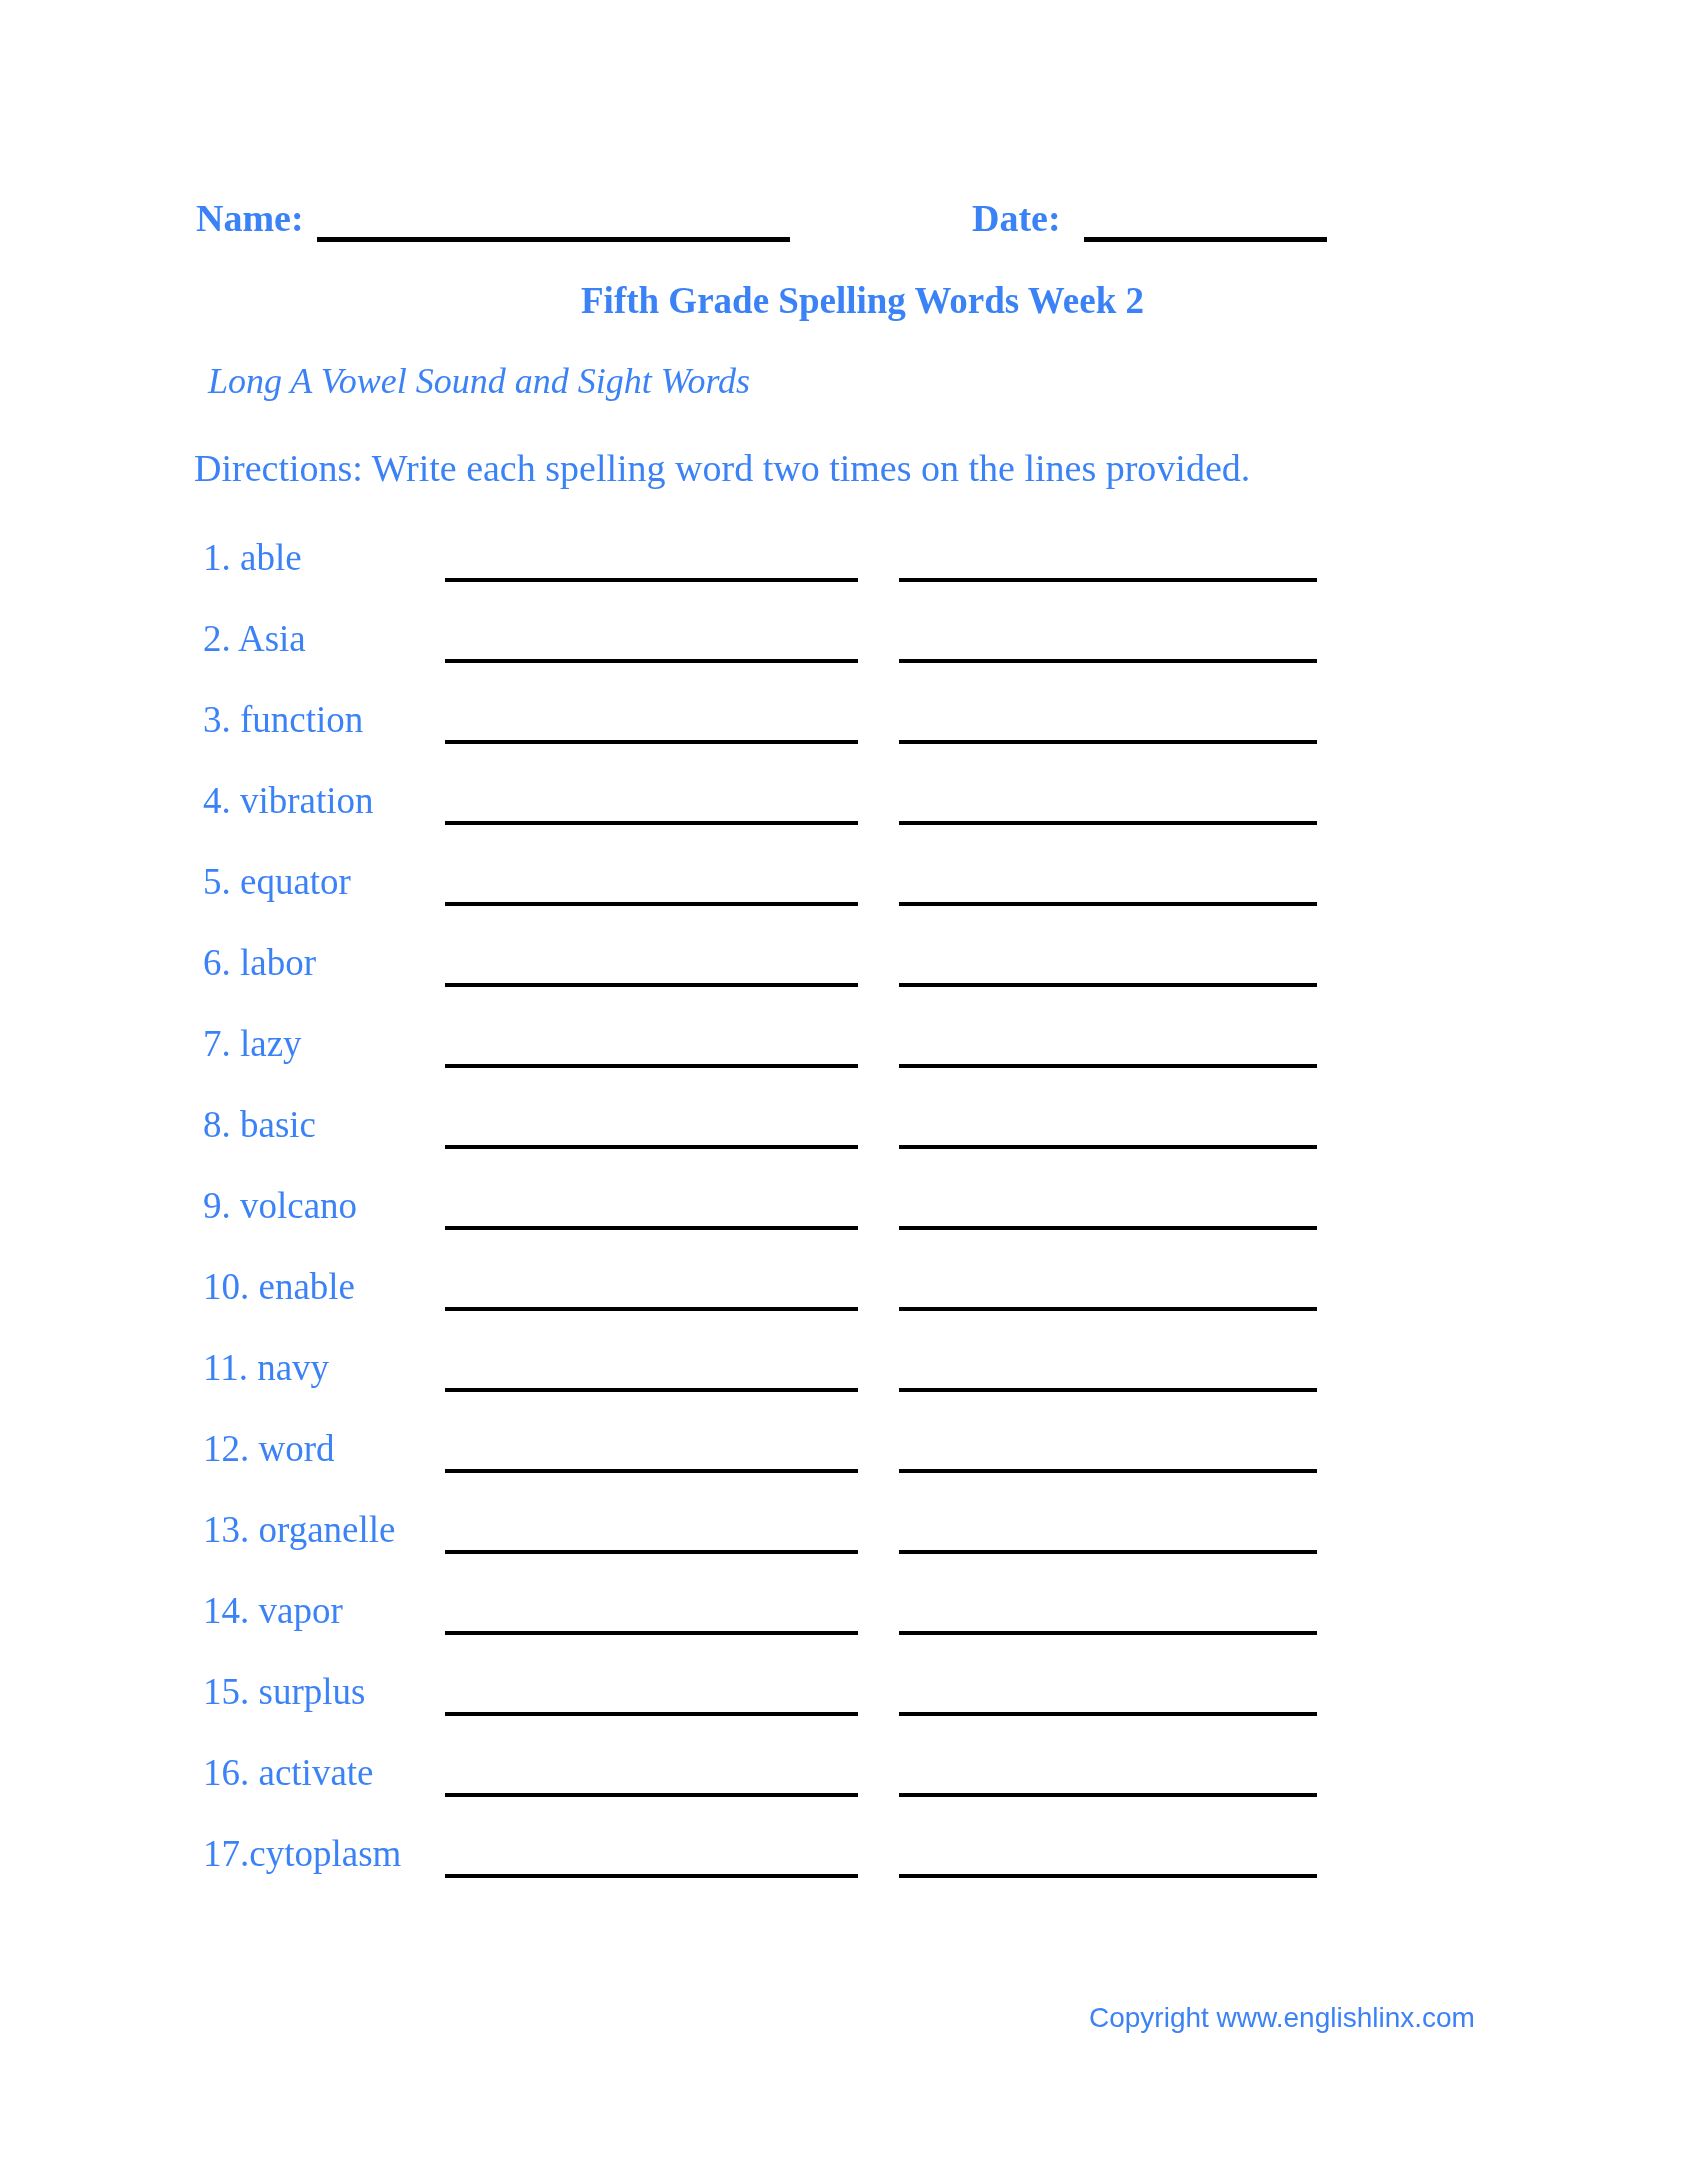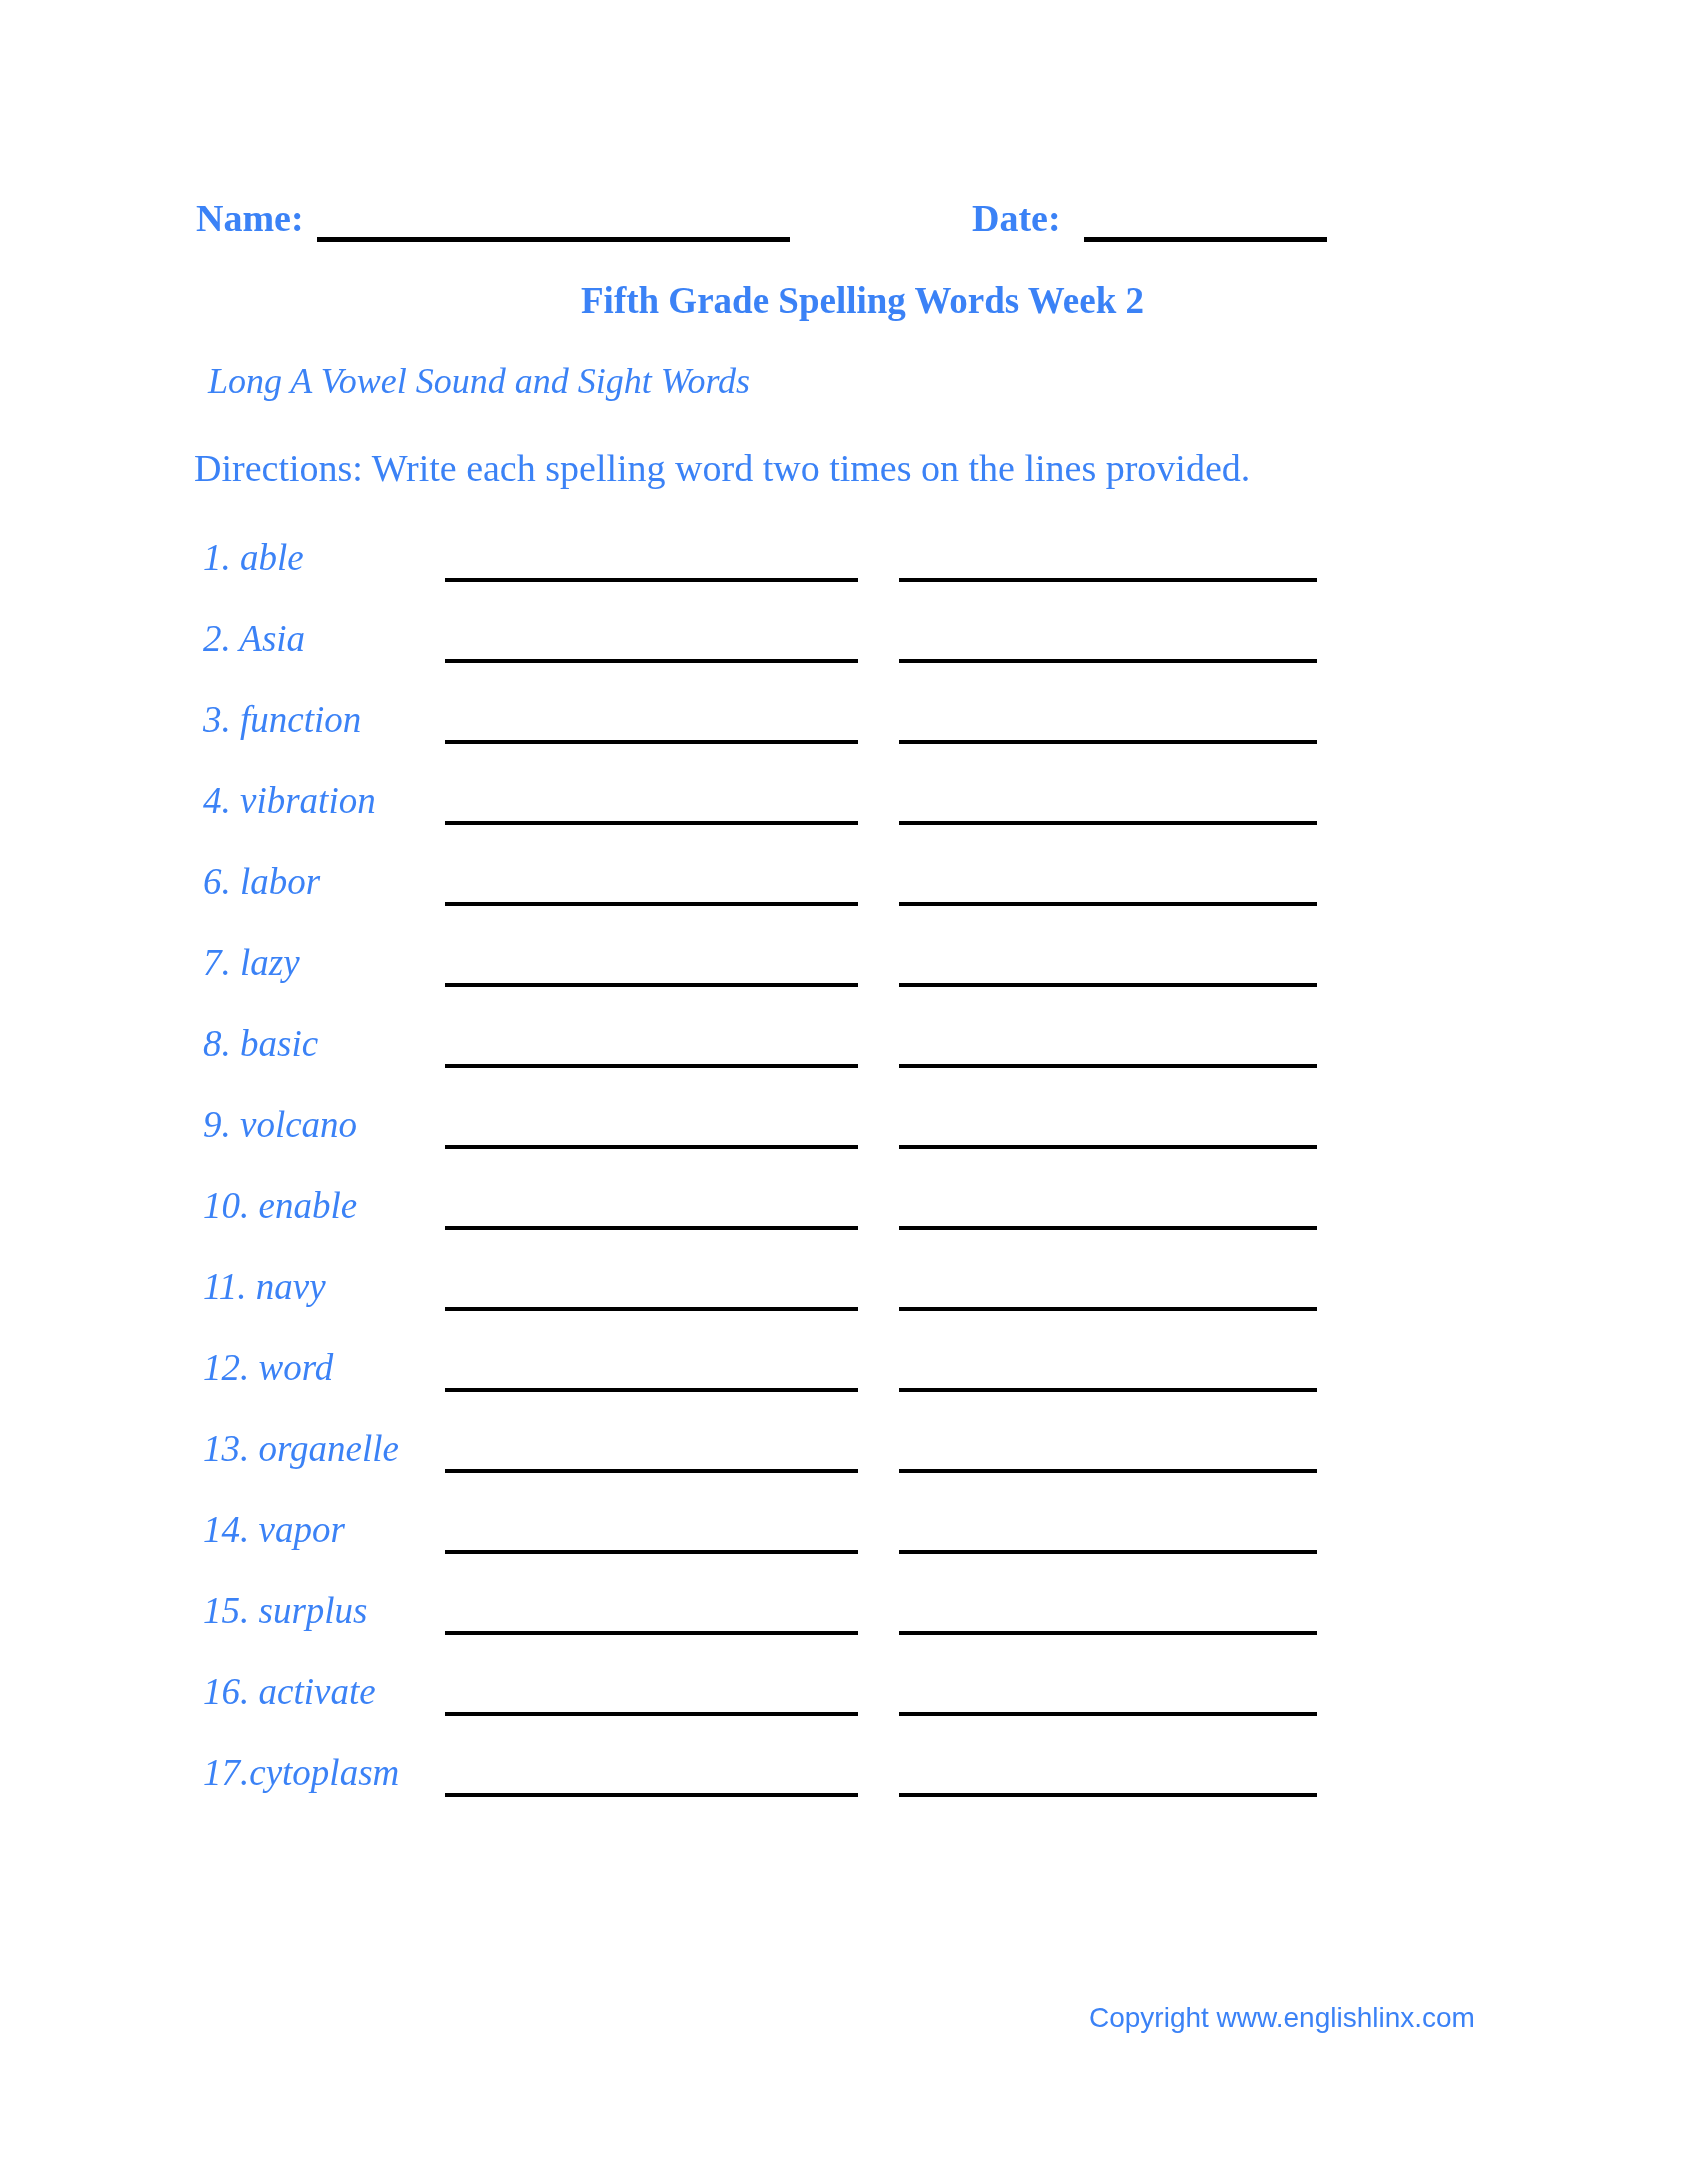--- a/index.html
+++ b/index.html
@@ -76,21 +76,20 @@
     top: 446px;
     font-size: 38px;
     white-space: nowrap;
   }
   
   .word-list {
     position: absolute;
     left: 0;
     top: 536px;
     width: 1382px;
-    font-style: italic;
   }
   .word-row {
     position: relative;
     height: 81px;
   }
   .word-label {
     position: absolute;
     left: 203px;
     top: 0;
     font-size: 37px;
@@ -151,20 +150,25 @@
         <span class="word-label"><span>3. </span><span>function</span></span>
         <div class="blank-line blank-line-left"></div>
         <div class="blank-line blank-line-right"></div>
       </div>
     <div class="word-row">
         <span class="word-label"><span>4. </span><span>vibration</span></span>
         <div class="blank-line blank-line-left"></div>
         <div class="blank-line blank-line-right"></div>
       </div>
     <div class="word-row">
+        <span class="word-label"><span>5. </span><span>equator</span></span>
+        <div class="blank-line blank-line-left"></div>
+        <div class="blank-line blank-line-right"></div>
+      </div>
+    <div class="word-row">
         <span class="word-label"><span>6. </span><span>labor</span></span>
         <div class="blank-line blank-line-left"></div>
         <div class="blank-line blank-line-right"></div>
       </div>
     <div class="word-row">
         <span class="word-label"><span>7. </span><span>lazy</span></span>
         <div class="blank-line blank-line-left"></div>
         <div class="blank-line blank-line-right"></div>
       </div>
     <div class="word-row">

